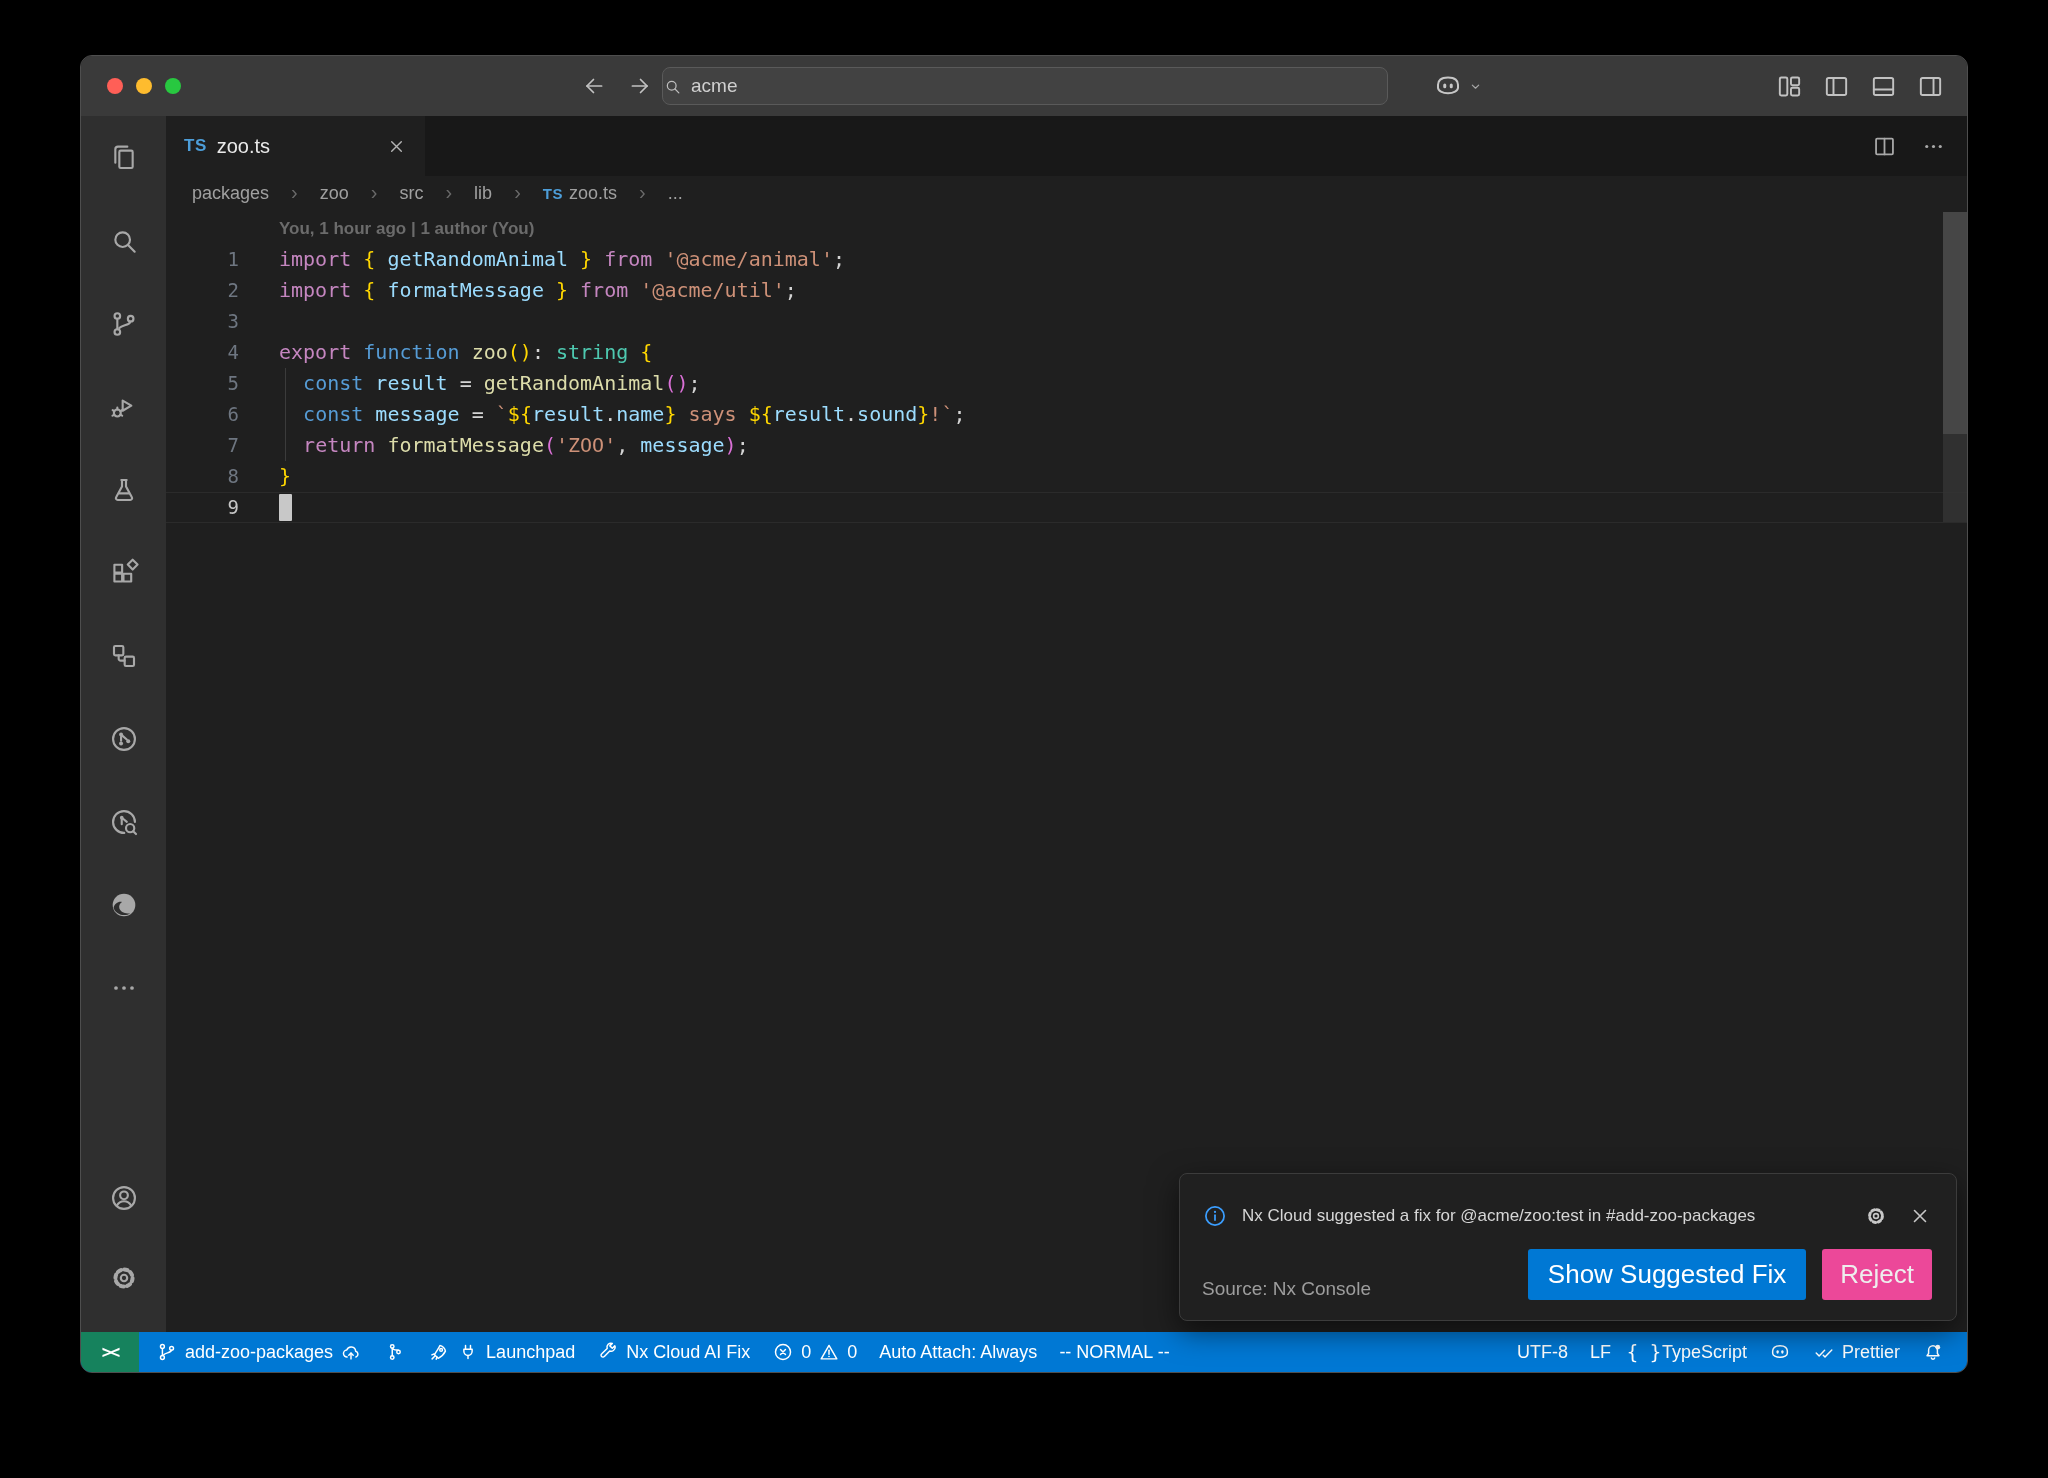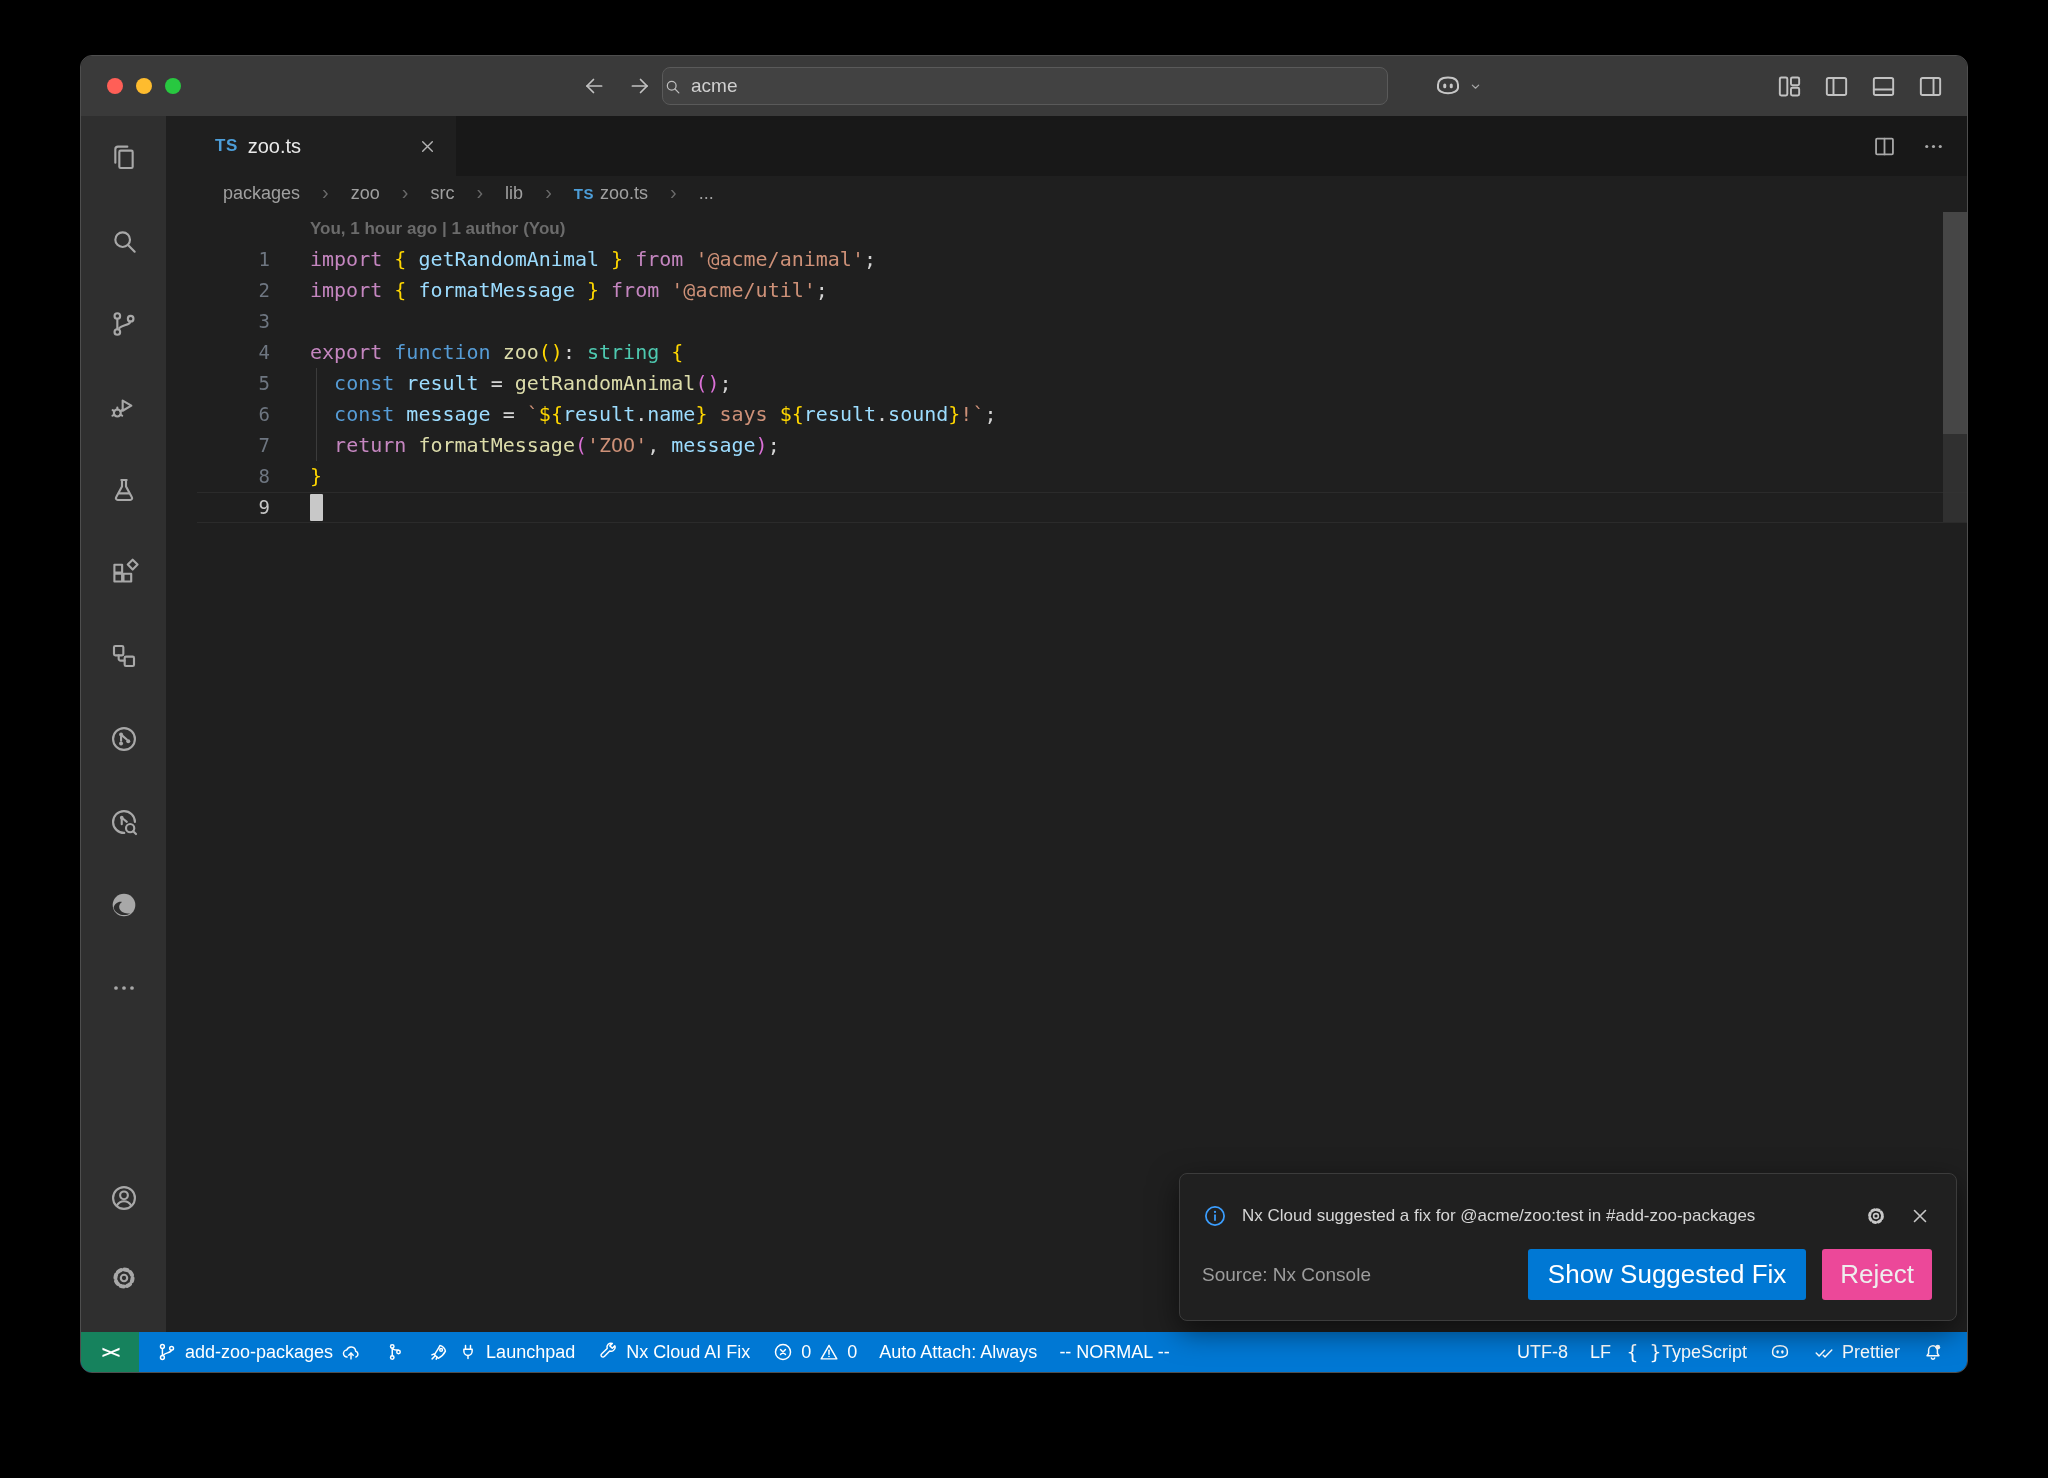--- a/index.html
+++ b/index.html
@@ -34,21 +34,21 @@
   .tb-right .ic { width:29px; height:29px; }
 
   
   .main { flex:1 1 auto; display:flex; min-height:0; }
   .activitybar { width:85px; flex:0 0 85px; background:#2f2f2f; display:flex; flex-direction:column; }
   .ab-item { height:83px; display:flex; align-items:center; justify-content:center; color:#a8a8a8; cursor:pointer; }
   .ab-item .ic { width:32px; height:32px; }
   .ab-bottom { margin-top:auto; padding-bottom:14px; }
   .ab-bottom .ab-item { height:80px; }
 
-  .editor-col { flex:1 1 auto; display:flex; flex-direction:column; min-width:0; position:relative;padding-left:31px; }
+  .editor-col { flex:1 1 auto; display:flex; flex-direction:column; min-width:0; position:relative; }
   .tabbar { height:60px; flex:0 0 60px; background:#181818; display:flex; position:relative; }
   .tab { width:259px; height:60px; background:#1f1f1f; display:flex; align-items:center; padding:0 18px; gap:10px; cursor:pointer; }
   .ts-badge { color:#4d9ed9; font-weight:bold; font-size:17px; letter-spacing:.5px; }
   .tab-label { color:#e9e9e9; font-size:20px; }
   .tab-close { margin-left:auto; width:21px; height:21px; color:#b4b4b4; }
   .tab-actions { position:absolute; right:20px; top:0; height:100%; display:flex; align-items:center; gap:22px; color:#a8a8a8; }
   .tab-actions .ic { width:27px; height:27px; }
 
   .breadcrumbs { height:34px; flex:0 0 34px; background:#1f1f1f; display:flex; align-items:center; padding-left:26px; gap:22px; font-size:18px; color:#a0a0a0; }
   .bc-item { display:flex; align-items:center; gap:6px; cursor:pointer; }
@@ -73,21 +73,21 @@
   .toast {
     position:absolute; right:10px; bottom:51px; width:778px;
     background:#202020; border:1px solid #3c3c3c; border-radius:8px;
     box-shadow:0 10px 30px rgba(0,0,0,.55); padding:26px 24px 20px 22px; z-index:5;
   }
   .toast-row1 { display:flex; align-items:flex-start; }
   .toast-row1 .info { width:26px; height:26px; color:#3b9eff; flex:0 0 26px; margin-top:3px; }
   .toast-msg { max-width:560px; margin-left:14px; font-size:17px; line-height:31px; color:#d6d6d6; }
   .toast-tools { margin-left:auto; display:flex; gap:20px; color:#c8c8c8; margin-top:4px; }
   .toast-tools .ic { width:24px; height:24px; cursor:pointer; }
-  .toast-row2 { display:flex; align-items:center; margin-top:18px; }
+  .toast-row2 { display:flex; align-items:flex-end; margin-top:18px; }
   .toast-source { font-size:19px; color:#9d9d9d; }
   .btn { border:none; border-radius:3px; font-size:26px; font-family:inherit; padding:10px 20px; cursor:pointer; }
   .btn-primary { margin-left:auto; background:var(--accent,#0078d4); color:#fff; }
   .btn-secondary { margin-left:16px; background:#ec4899; color:#eee; padding:10px 18px; }
 
   
   .statusbar { height:40px; flex:0 0 40px; background:var(--accent,#0078d4); display:flex; align-items:stretch; color:#fff; font-size:18px; }
   .sb-remote { width:58px; flex:0 0 58px; background:var(--remote,#16825d); display:flex; align-items:center; justify-content:center; }
   .sb-left { display:flex; align-items:stretch; padding-left:6px; }
   .sb-right { margin-left:auto; display:flex; align-items:stretch; padding-right:12px; }

